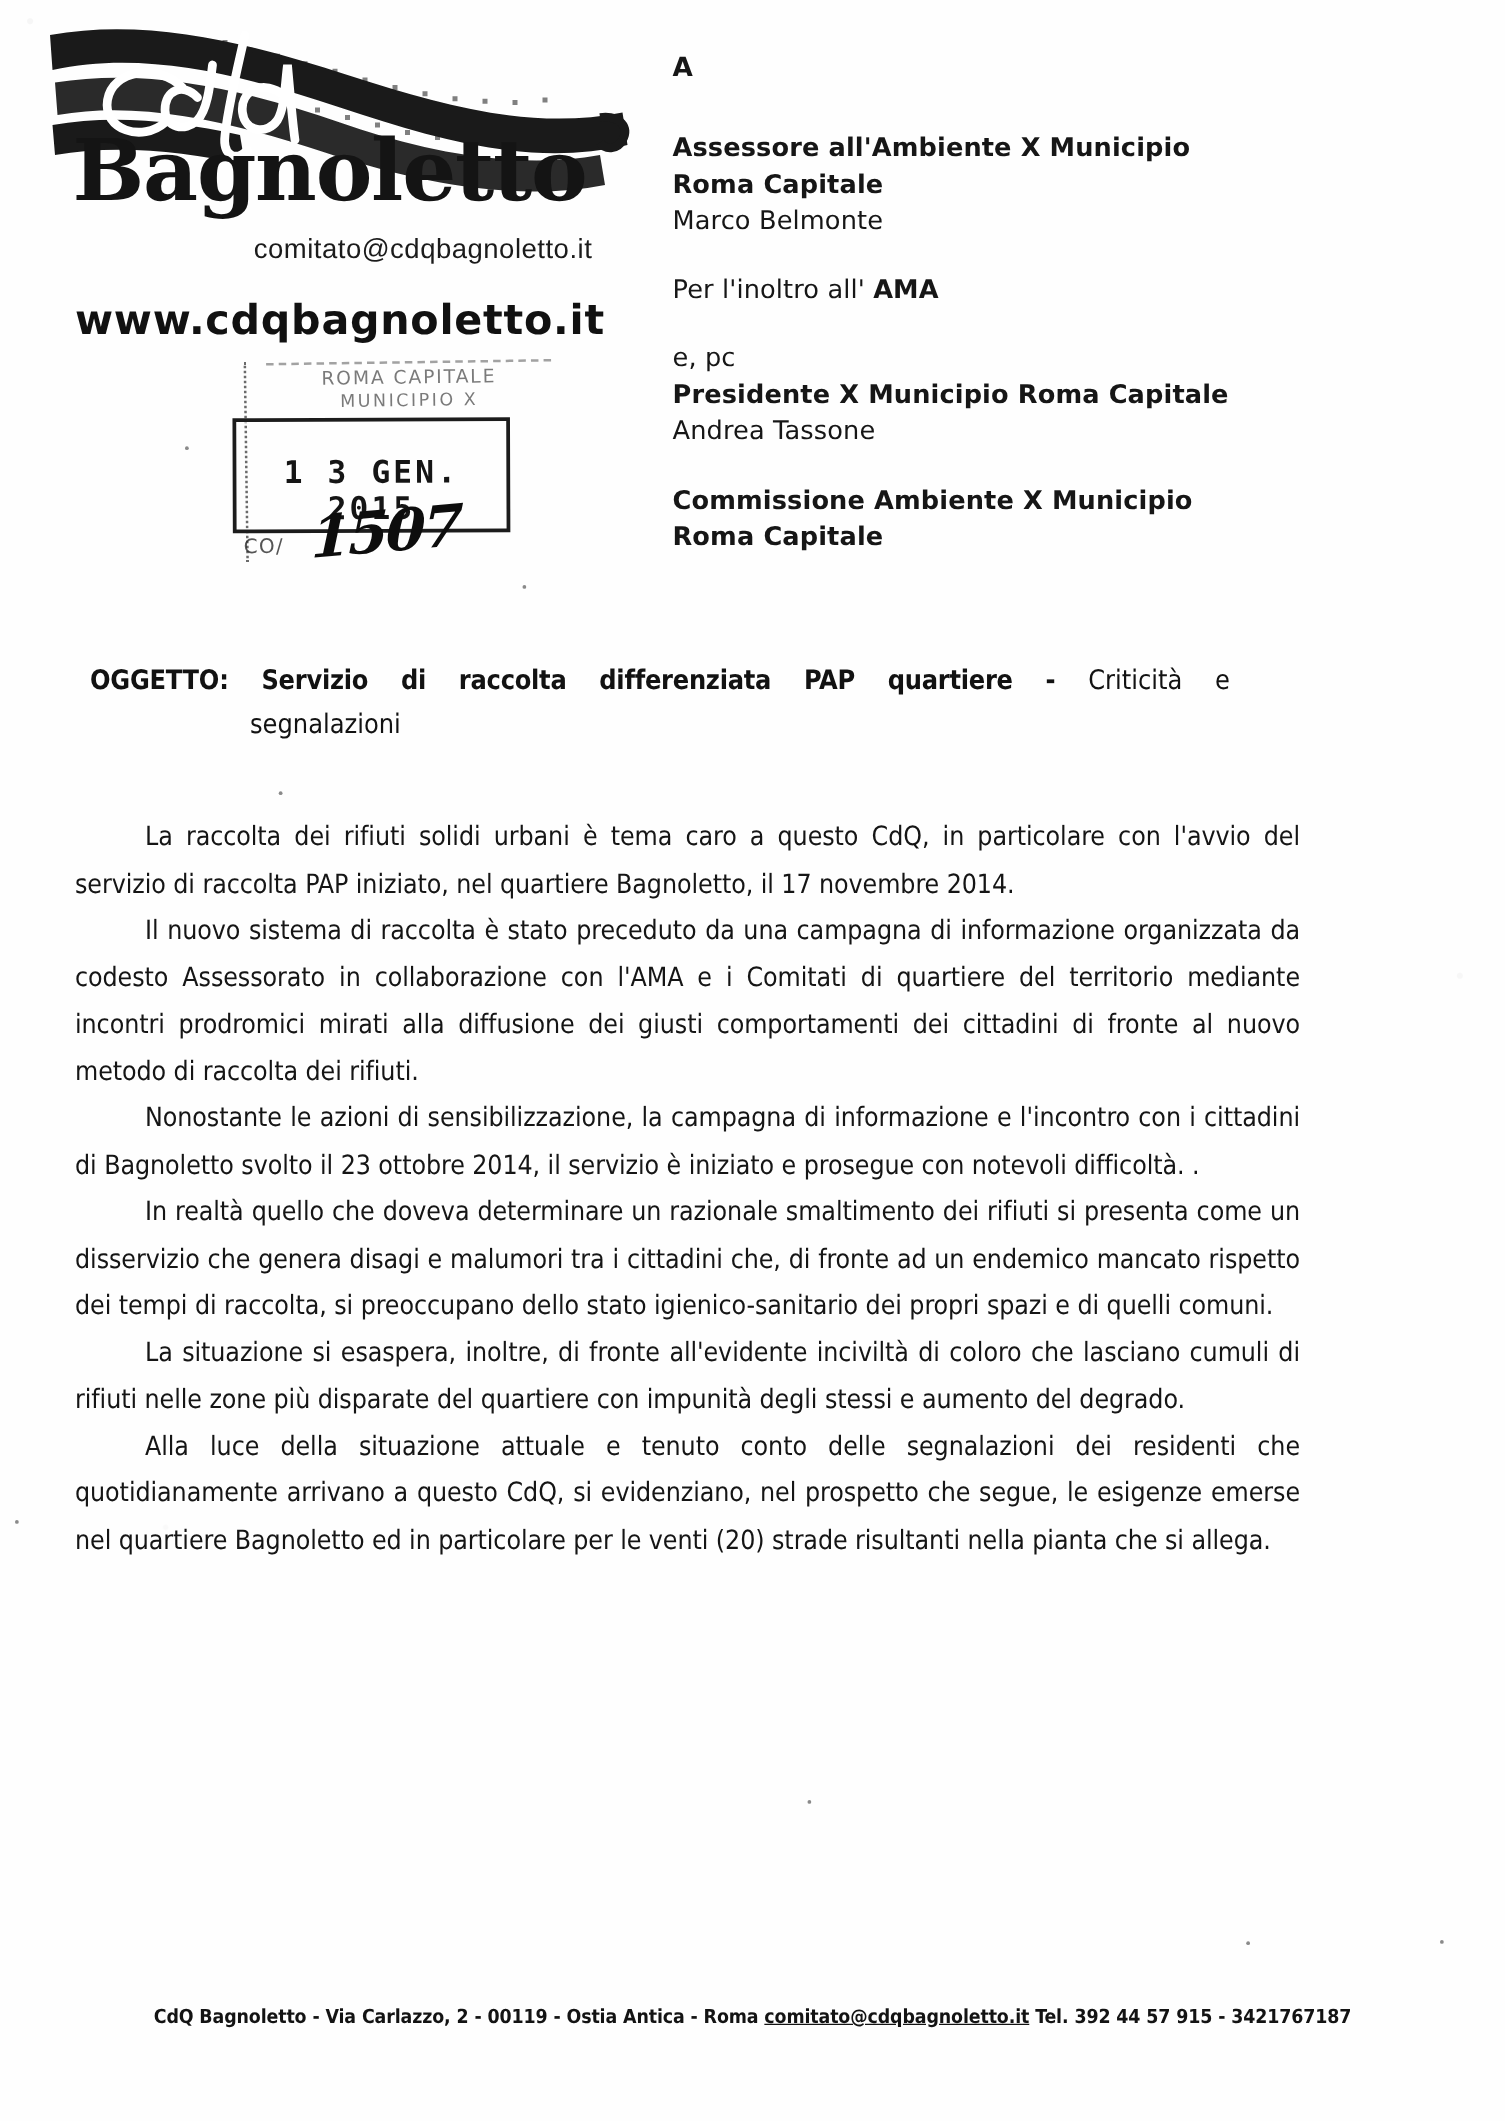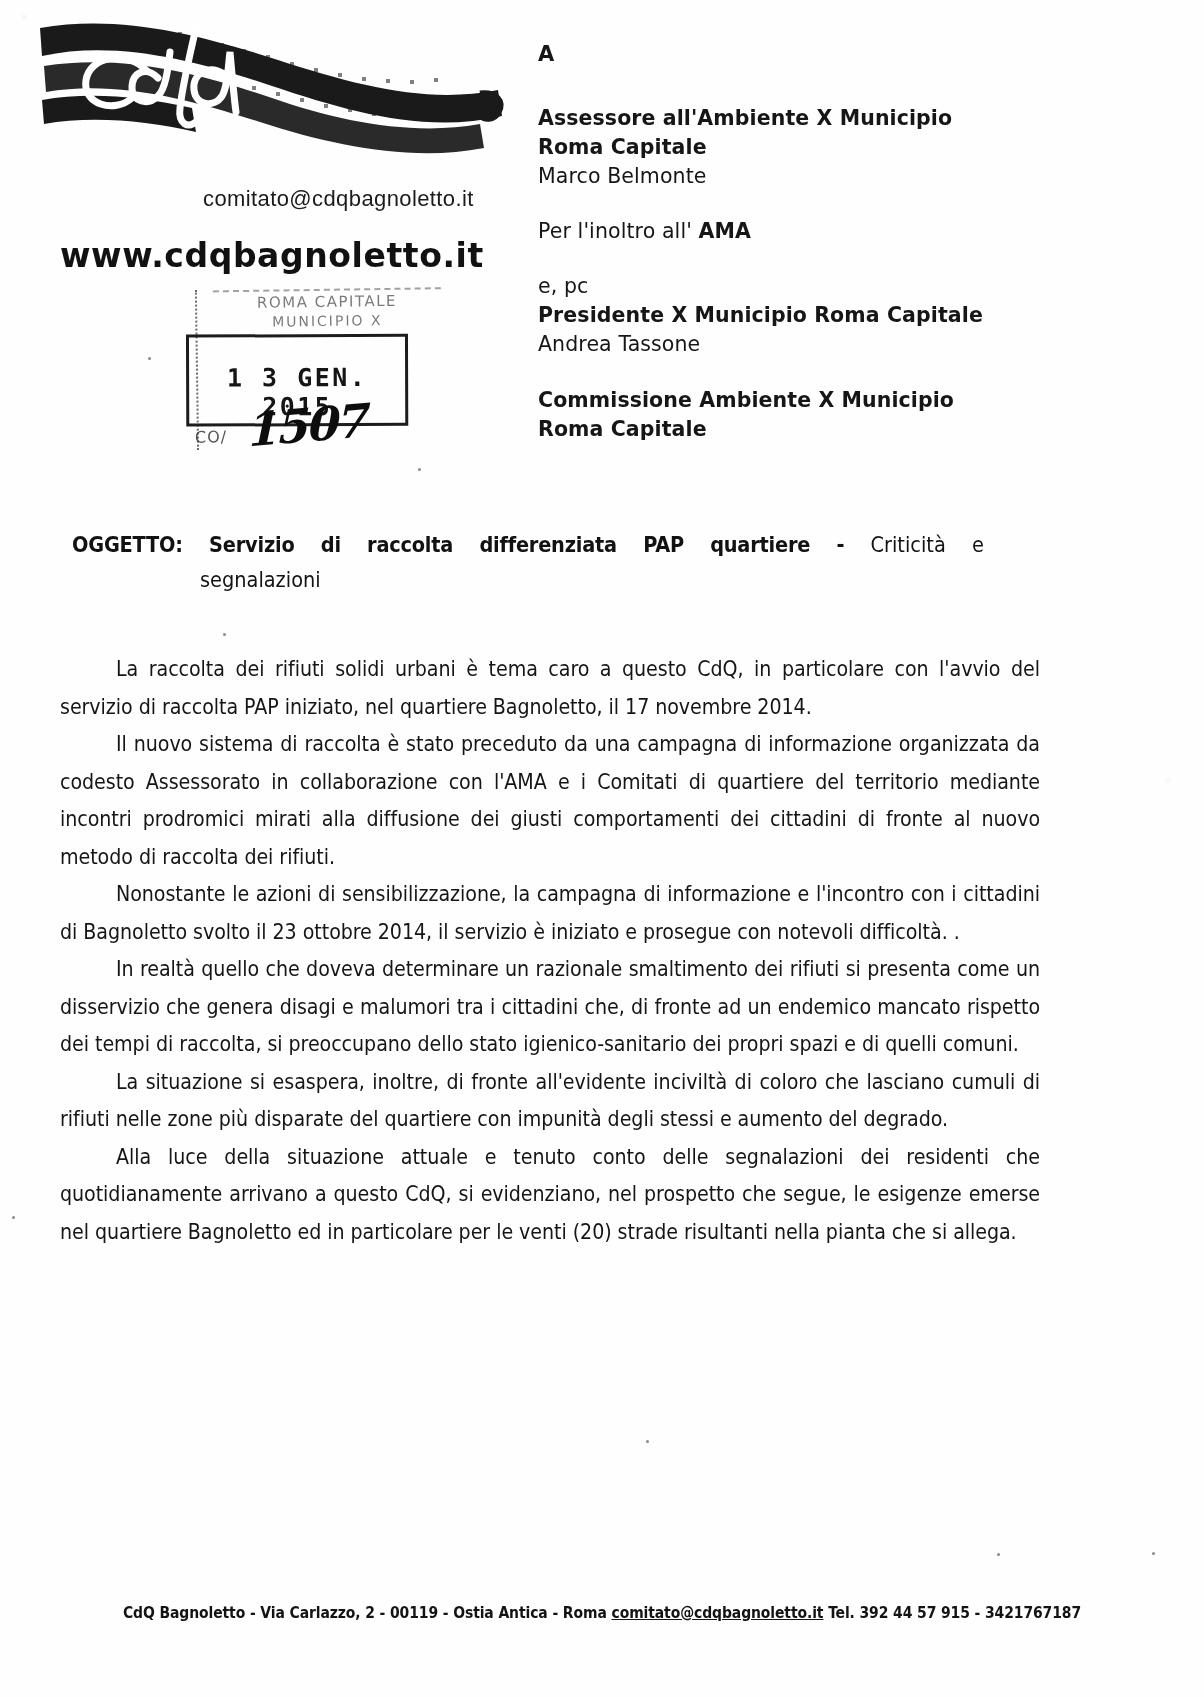--- a/index.html
+++ b/index.html
@@ -303,20 +303,21 @@
           <path d="M118,62 C98,42 62,48 58,72 C54,96 86,106 104,90"></path>
           <path d="M168,20 C160,54 154,82 152,100 C150,116 160,122 170,112"></path>
           <path d="M130,70 C118,58 104,64 104,80 C104,94 120,98 130,88 C138,80 140,60 142,44"></path>
           <path d="M196,66 C180,56 164,66 166,82 C168,98 186,100 194,88 C200,78 200,58 202,44 C204,66 206,90 208,104"></path>
         </g>
 
         <path d="M452,86 C468,84 476,94 470,104 C466,112 456,112 452,106" fill="none" stroke="#1a1a1a" stroke-width="7"></path>
       </svg>
     </div>
 
+    <div class="logo-wordmark">Bagnoletto</div>
 
     <div class="logo-email">comitato@cdqbagnoletto.it</div>
 
     <div class="logo-site">www.cdqbagnoletto.it</div>
   </div>
 
   <div class="stamp">
     <div class="stamp-outer-line"></div>
     <div class="stamp-top-rule"></div>
     <div class="stamp-header">

